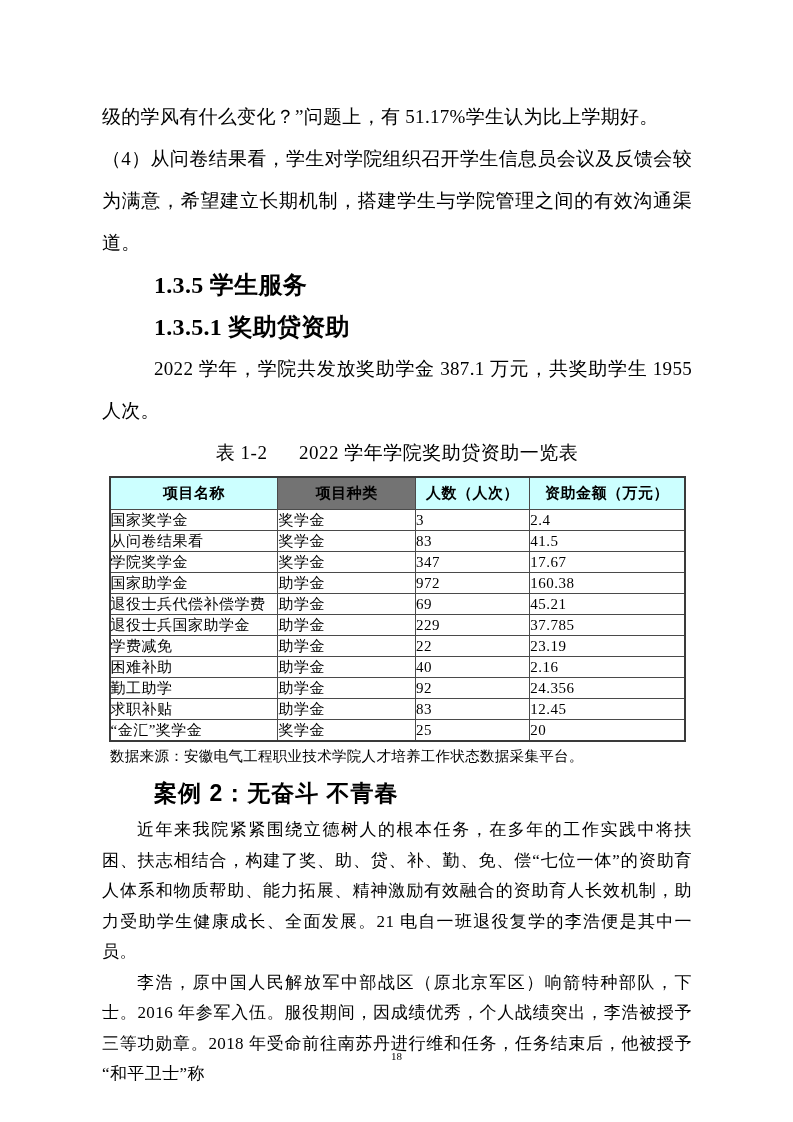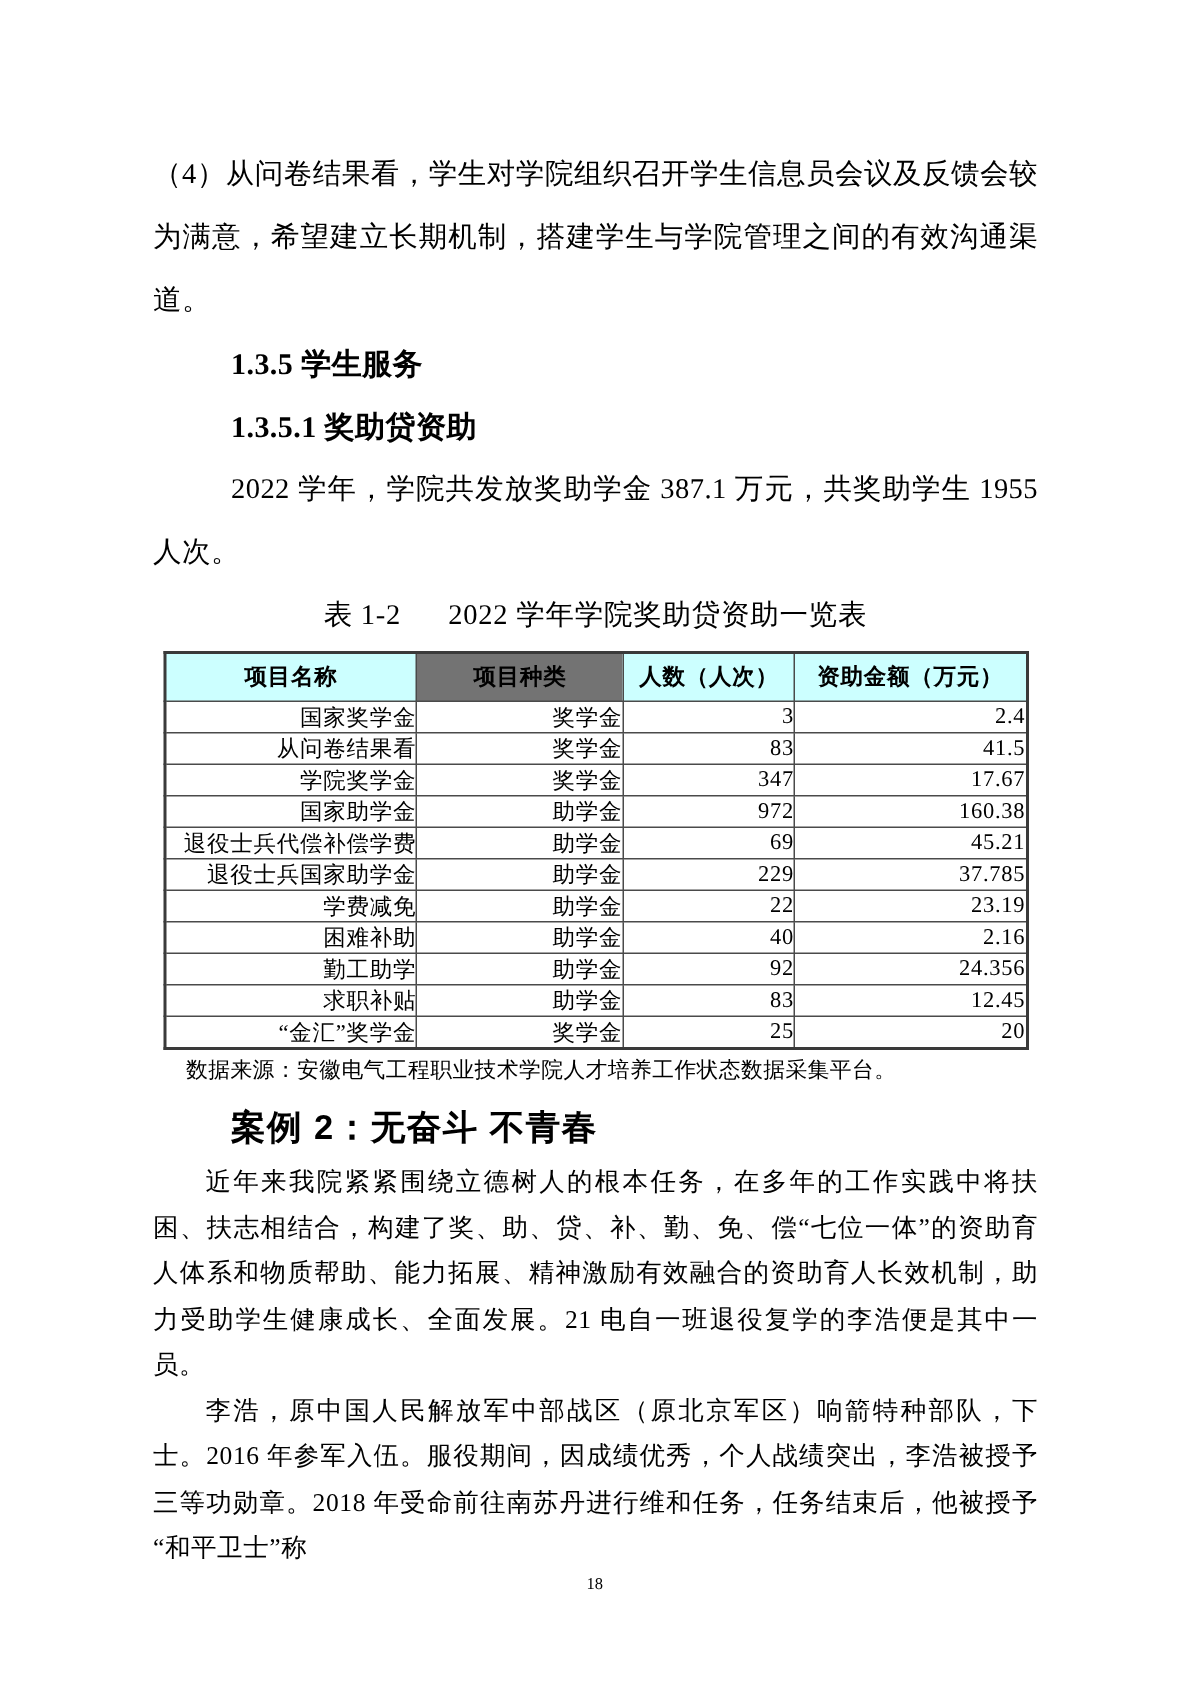--- a/index.html
+++ b/index.html
@@ -28,21 +28,21 @@
     margin: 0;
     font-size: 19px;
     line-height: 42px;
     letter-spacing: 0.3px;
     text-align: justify;
     text-justify: inter-ideograph;
   }
   .indent-2em { text-indent: 52px; }
   .sec-heading {
     margin: 0;
-    font-size: 20px;
+    font-size: 24px;
     line-height: 42px;
     font-weight: bold;
     padding-left: 52px;
     letter-spacing: 0.3px;
   }
   .table-title {
     font-size: 19px;
     line-height: 42px;
     text-align: center;
     white-space: pre-wrap;
@@ -61,30 +61,30 @@
     font-weight: bold;
     text-align: center;
     vertical-align: middle;
     border: 1px solid #4a4a4a;
     padding: 0;
     letter-spacing: 0.5px;
   }
   table.funding td {
     height: 20px;
     font-size: 15px;
-    text-align: right;
+    text-align: left;
     vertical-align: middle;
     border: 1px solid #4a4a4a;
     padding: 0;
     letter-spacing: 0.5px;
   }
   .source-note {
     font-size: 14.5px;
     line-height: 25px;
-    margin: 2px 0 0 22px;
+    margin: 2px 0 0 8px;
     letter-spacing: 0.3px;
   }
   .case-heading {
     margin: 9px 0 6px 52px;
     font-family: "Liberation Sans", "DejaVu Sans", sans-serif;
     font-size: 23px;
     font-weight: bold;
     letter-spacing: 1px;
   }
   .case-text {
@@ -105,20 +105,21 @@
     font-size: 11px;
     font-family: "Liberation Serif", "DejaVu Serif", serif;
   }
 </style>
 </head>
 <body>
 
 <div class="page">
   <div class="content">
 
+    <p class="body-text">级的学风有什么变化？”问题上，有 51.17%学生认为比上学期好。</p>
     <p class="body-text">（4）从问卷结果看，学生对学院组织召开学生信息员会议及反馈会较为满意，希望建立长期机制，搭建学生与学院管理之间的有效沟通渠道。</p>
 
     <h3 class="sec-heading">1.3.5 学生服务</h3>
     <h3 class="sec-heading">1.3.5.1 奖助贷资助</h3>
 
     <p class="body-text indent-2em">2022 学年，学院共发放奖助学金 387.1 万元，共奖助学生 1955 人次。</p>
 
     <div class="table-title">表 1-2      2022 学年学院奖助贷资助一览表</div>
 
     <table class="funding">

